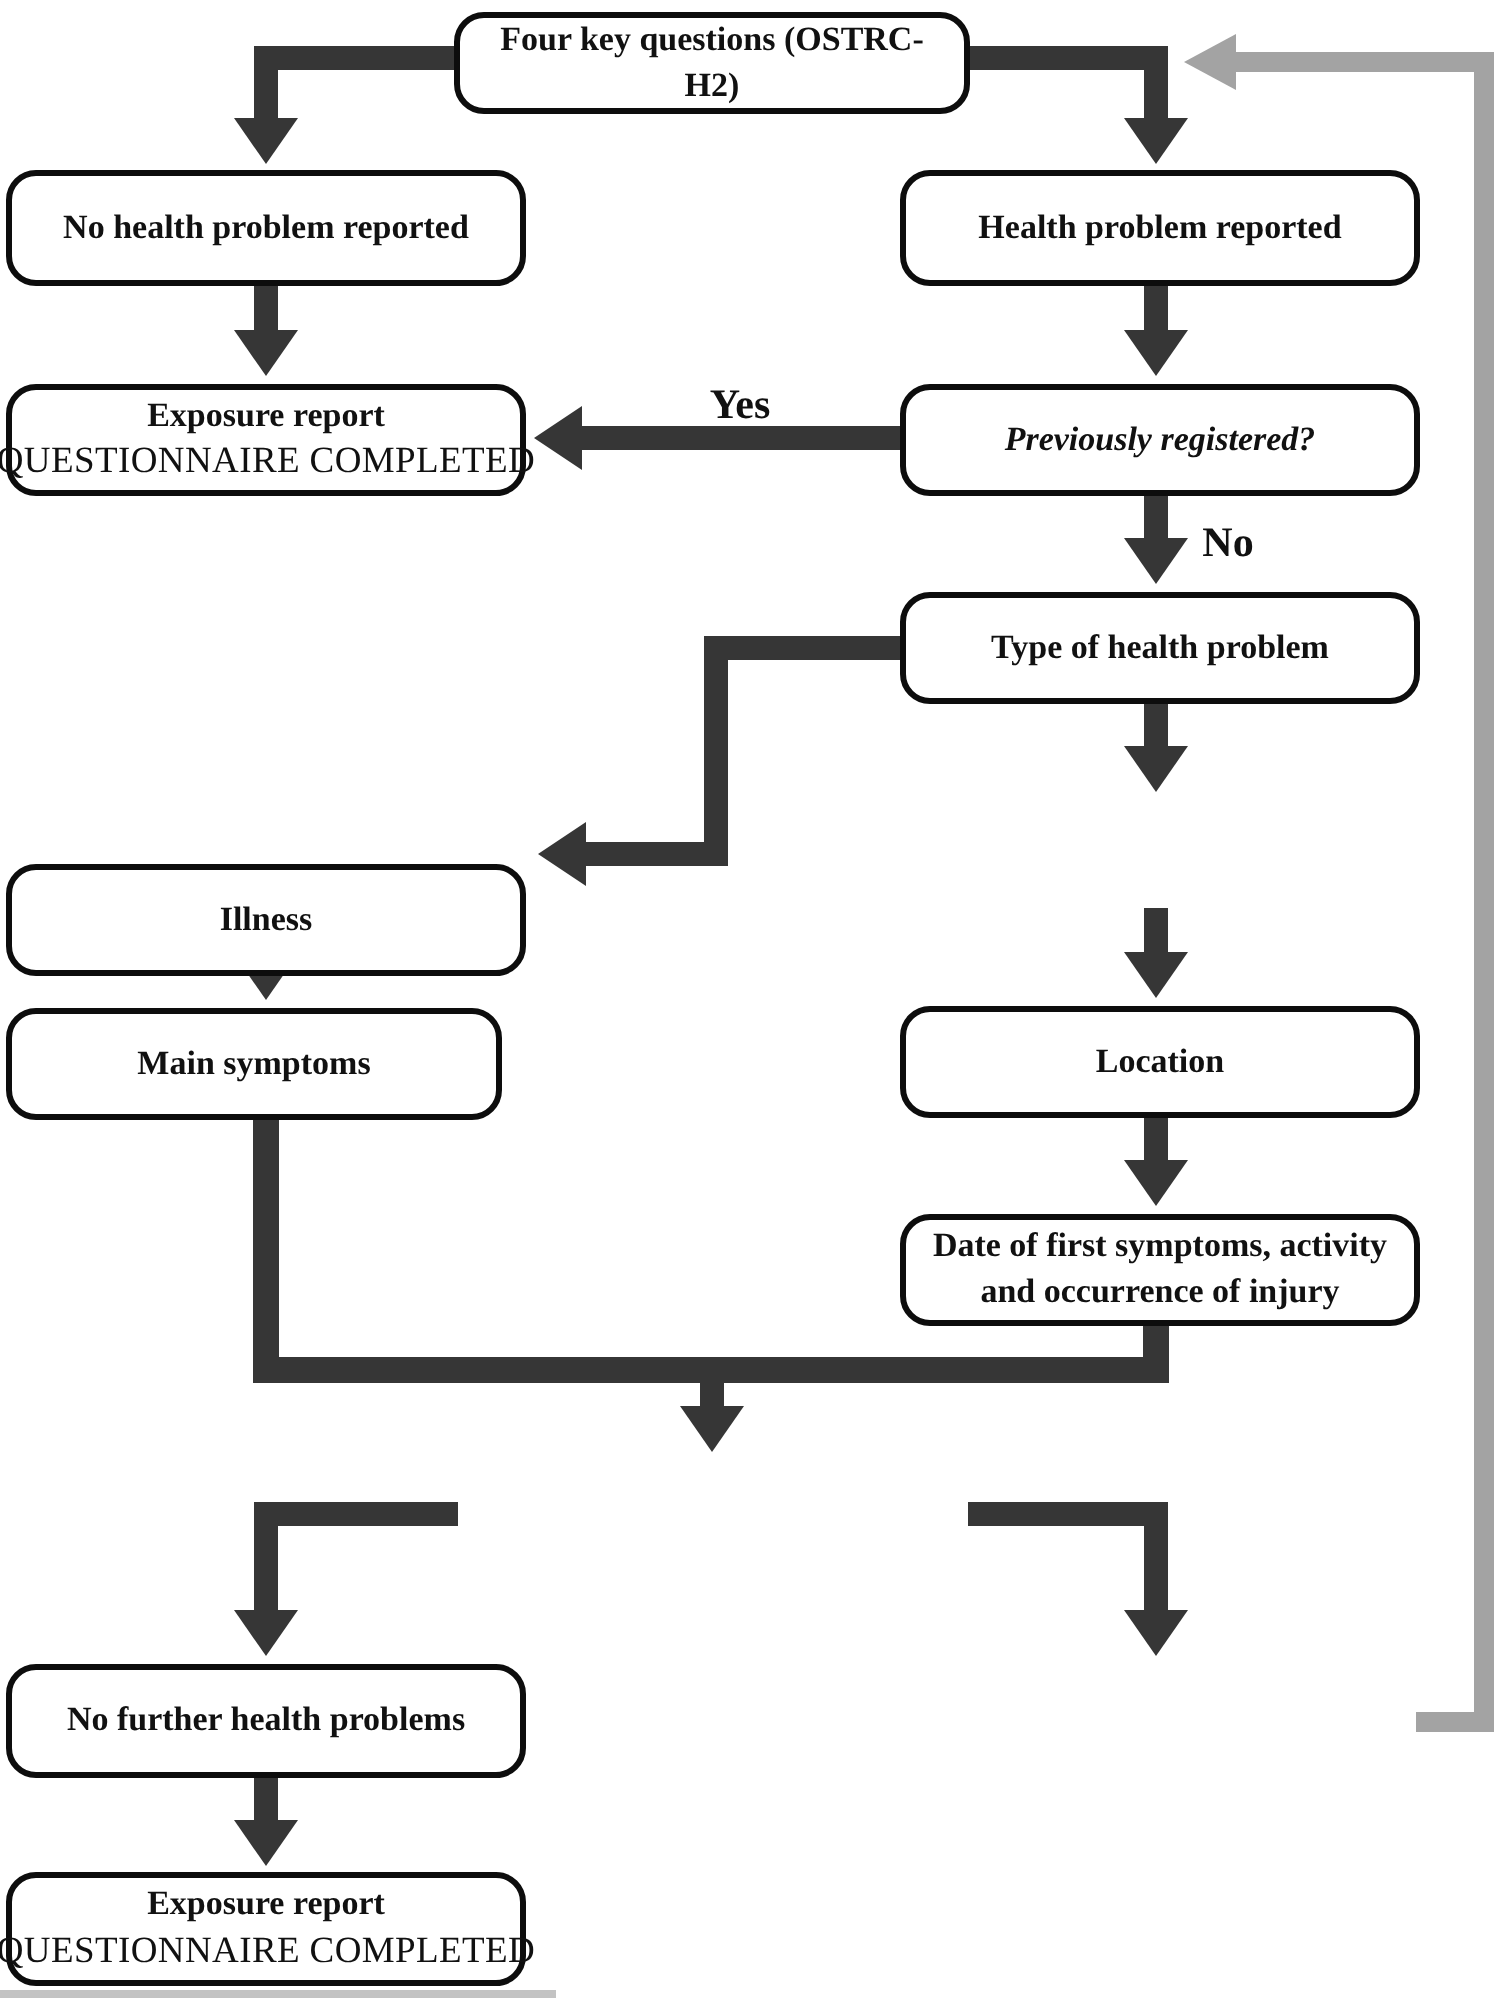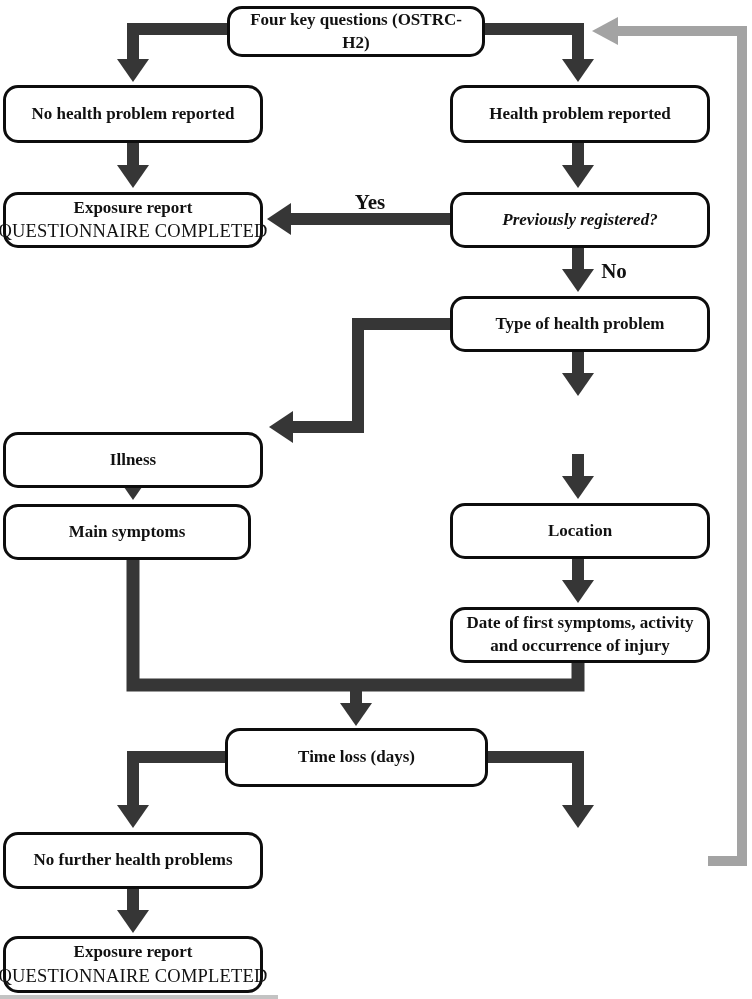--- a/index.html
+++ b/index.html
@@ -127,23 +127,20 @@
   </div>
 
   <div class="node" style="left:450px;top:503px;width:260px;height:56px;">
     <span>Location</span>
   </div>
 
   <div class="node" style="left:450px;top:607px;width:260px;height:56px;line-height:1.35;">
     <span>Date of first symptoms, activity and occurrence of injury</span>
   </div>
 
-  <div class="node" style="left:225px;top:728px;width:263px;height:59px;">
-    <span>Time loss (days)</span>
-  </div>
 
   <div class="node" style="left:3px;top:832px;width:260px;height:57px;">
     <span>No further health problems</span>
   </div>
 
 
   <div class="node" style="left:3px;top:936px;width:260px;height:57px;">
     <span>Exposure report</span>
     <span class="cap-line">QUESTIONNAIRE COMPLETED</span>
   </div>

